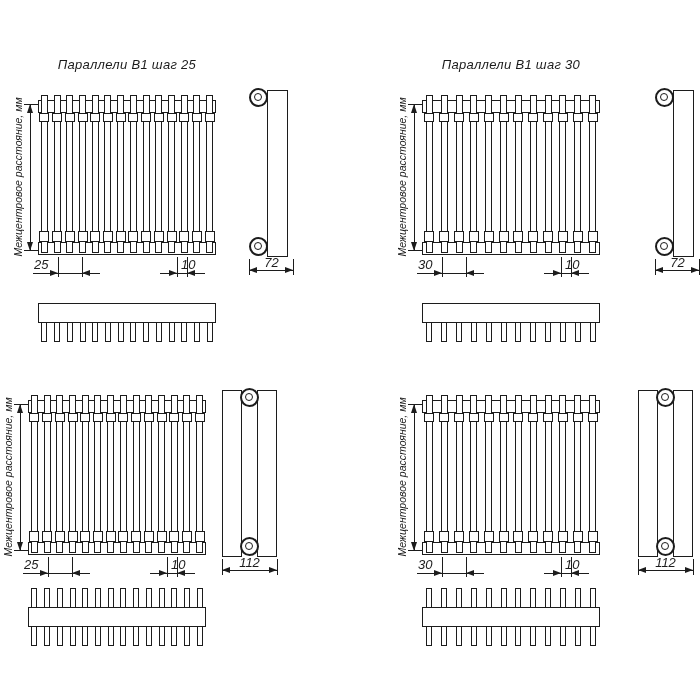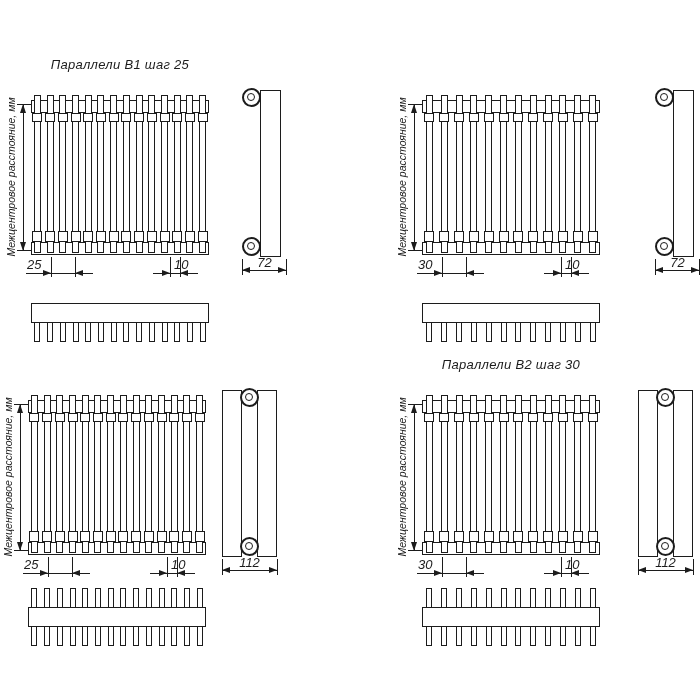--- a/index.html
+++ b/index.html
@@ -1,21 +1,21 @@
 <!DOCTYPE html>
 <html><head>
 <meta charset="utf-8">
 <style>
   html,body{margin:0;padding:0;background:#ffffff;}
   .canvas{position:relative;width:700px;height:700px;background:#ffffff;overflow:hidden;
           font-family:"Liberation Sans", sans-serif;color:#1c1c1c;}
   .canvas *{box-sizing:border-box;}
 
   .quad{position:absolute;width:306px;height:300px;}
-  .q0{left:3px;top:0}.q1{left:394px;top:0}.q2{left:0;top:300px}.q3{left:394px;top:300px}
+  .q0{left:10px;top:0}.q1{left:394px;top:0}.q2{left:0;top:300px}.q3{left:394px;top:300px}
 
   .dtitle{position:absolute;left:28px;top:57px;width:178px;text-align:center;
           font-style:italic;font-size:13px;letter-spacing:.3px;white-space:nowrap;}
 
   
   .front{position:absolute;left:28px;top:90px;width:178px;height:168px;}
   .hdr{position:absolute;left:0;width:178px;height:13px;border:1.5px solid #1c1c1c;background:#fff;z-index:1;}
   .hdr.t{top:10px}.hdr.b{top:152px}
   .tube{position:absolute;top:5px;height:158px;width:7px;border:1.2px solid #1c1c1c;background:#fff;z-index:2;}
   .collar{position:absolute;width:10px;border:1.2px solid #1c1c1c;background:#fff;z-index:3;}
@@ -186,20 +186,21 @@
           <div class="tooth" style="left: 117.8px;"></div>
           <div class="tooth" style="left: 130.5px;"></div>
           <div class="tooth" style="left: 143.2px;"></div>
           <div class="tooth" style="left: 155.9px;"></div>
           <div class="tooth" style="left: 168.6px;"></div>
         </div>
     </div>
   </div>
 
   <div class="quad q1 b1">
+    <div class="dtitle">Параллели В1 шаг 30</div>
     <div class="front">
       <div class="hdr t"></div>
       <div class="hdr b"></div>
       <div class="tubes">
           <div class="tube" style="left: 3.9px;"></div>
           <div class="collar t" style="left: 2.4px;"></div>
           <div class="collar b" style="left: 2.4px;"></div>
           <div class="tube" style="left: 18.8px;"></div>
           <div class="collar t" style="left: 17.3px;"></div>
           <div class="collar b" style="left: 17.3px;"></div>
@@ -393,21 +394,20 @@
           <div class="tooth" style="left: 117.8px;"></div>
           <div class="tooth" style="left: 130.5px;"></div>
           <div class="tooth" style="left: 143.2px;"></div>
           <div class="tooth" style="left: 155.9px;"></div>
           <div class="tooth" style="left: 168.6px;"></div>
         </div>
     </div>
   </div>
 
   <div class="quad q3 b2">
-    <div class="dtitle">Параллели В2 шаг 30</div>
     <div class="front">
       <div class="hdr t"></div>
       <div class="hdr b"></div>
       <div class="tubes">
           <div class="tube" style="left: 3.9px;"></div>
           <div class="collar t" style="left: 2.4px;"></div>
           <div class="collar b" style="left: 2.4px;"></div>
           <div class="tube" style="left: 18.8px;"></div>
           <div class="collar t" style="left: 17.3px;"></div>
           <div class="collar b" style="left: 17.3px;"></div>

